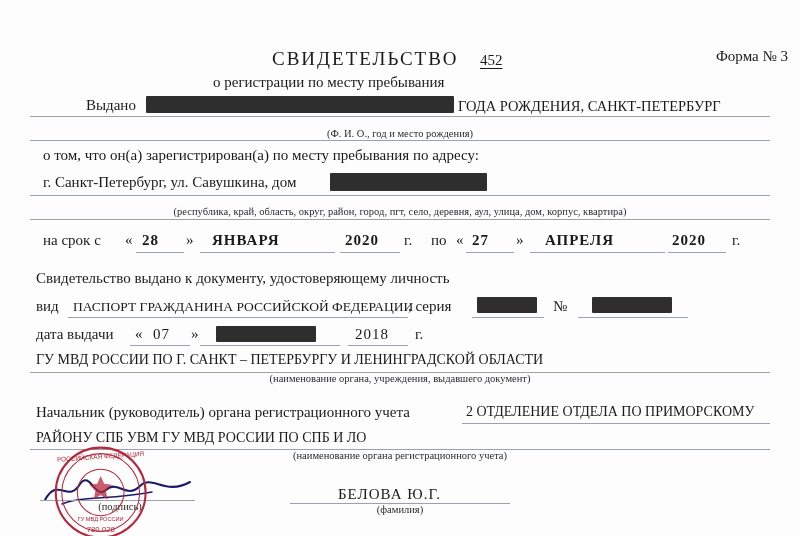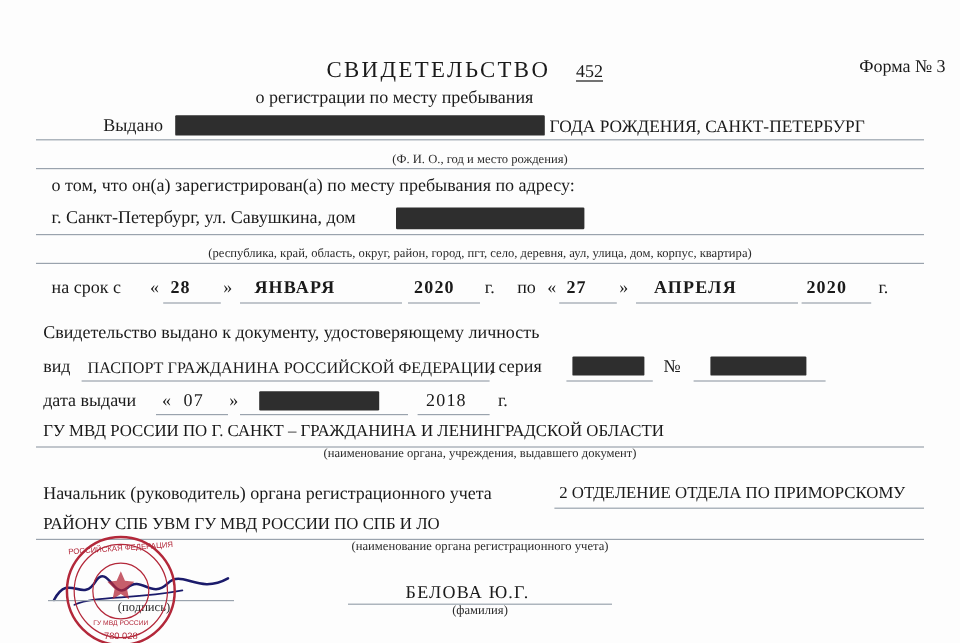--- a/index.html
+++ b/index.html
@@ -157,21 +157,21 @@
   <div class="row" style="left:135px; top:326px;">«</div>
   <div class="row" style="left:153px; top:326px; letter-spacing:1px;">07</div>
   <div class="row" style="left:191px; top:326px;">»</div>
   <div class="redacted" style="position:absolute; left:216px; top:326px; width:100px; height:16px;"></div>
   <div class="row" style="left:355px; top:326px; letter-spacing:1px;">2018</div>
   <div class="row" style="left:415px; top:326px;">г.</div>
   <div class="ruled" style="left:130px; top:345px; width:60px;"></div>
   <div class="ruled" style="left:200px; top:345px; width:140px;"></div>
   <div class="ruled" style="left:348px; top:345px; width:60px;"></div>
 
-  <div class="row" style="left:36px; top:352px; font-size:14px;">ГУ  МВД  РОССИИ  ПО  Г. САНКТ – ГРАЖДАНИНА  И  ЛЕНИНГРАДСКОЙ ОБЛАСТИ</div>
+  <div class="row" style="left:36px; top:352px; font-size:14px;">ГУ  МВД  РОССИИ  ПО  Г. САНКТ – ПЕТЕРБУРГУ  И  ЛЕНИНГРАДСКОЙ ОБЛАСТИ</div>
   <div class="ruled" style="left:30px; top:372px; width:740px;"></div>
   <div class="caption" style="left:200px; top:373px; width:400px;">(наименование органа, учреждения, выдавшего документ)</div>
 
   <div class="row" style="left:36px; top:404px;">Начальник (руководитель) органа регистрационного учета</div>
   <div class="row" style="left:466px; top:404px; font-size:14px;">2 ОТДЕЛЕНИЕ ОТДЕЛА  ПО ПРИМОРСКОМУ</div>
   <div class="ruled" style="left:462px; top:423px; width:308px;"></div>
   <div class="row" style="left:36px; top:430px; font-size:14px;">РАЙОНУ СПБ УВМ  ГУ  МВД  РОССИИ  ПО СПБ  И  ЛО</div>
   <div class="ruled" style="left:30px; top:449px; width:740px;"></div>
   <div class="caption" style="left:230px; top:450px; width:340px;">(наименование органа регистрационного учета)</div>
 

